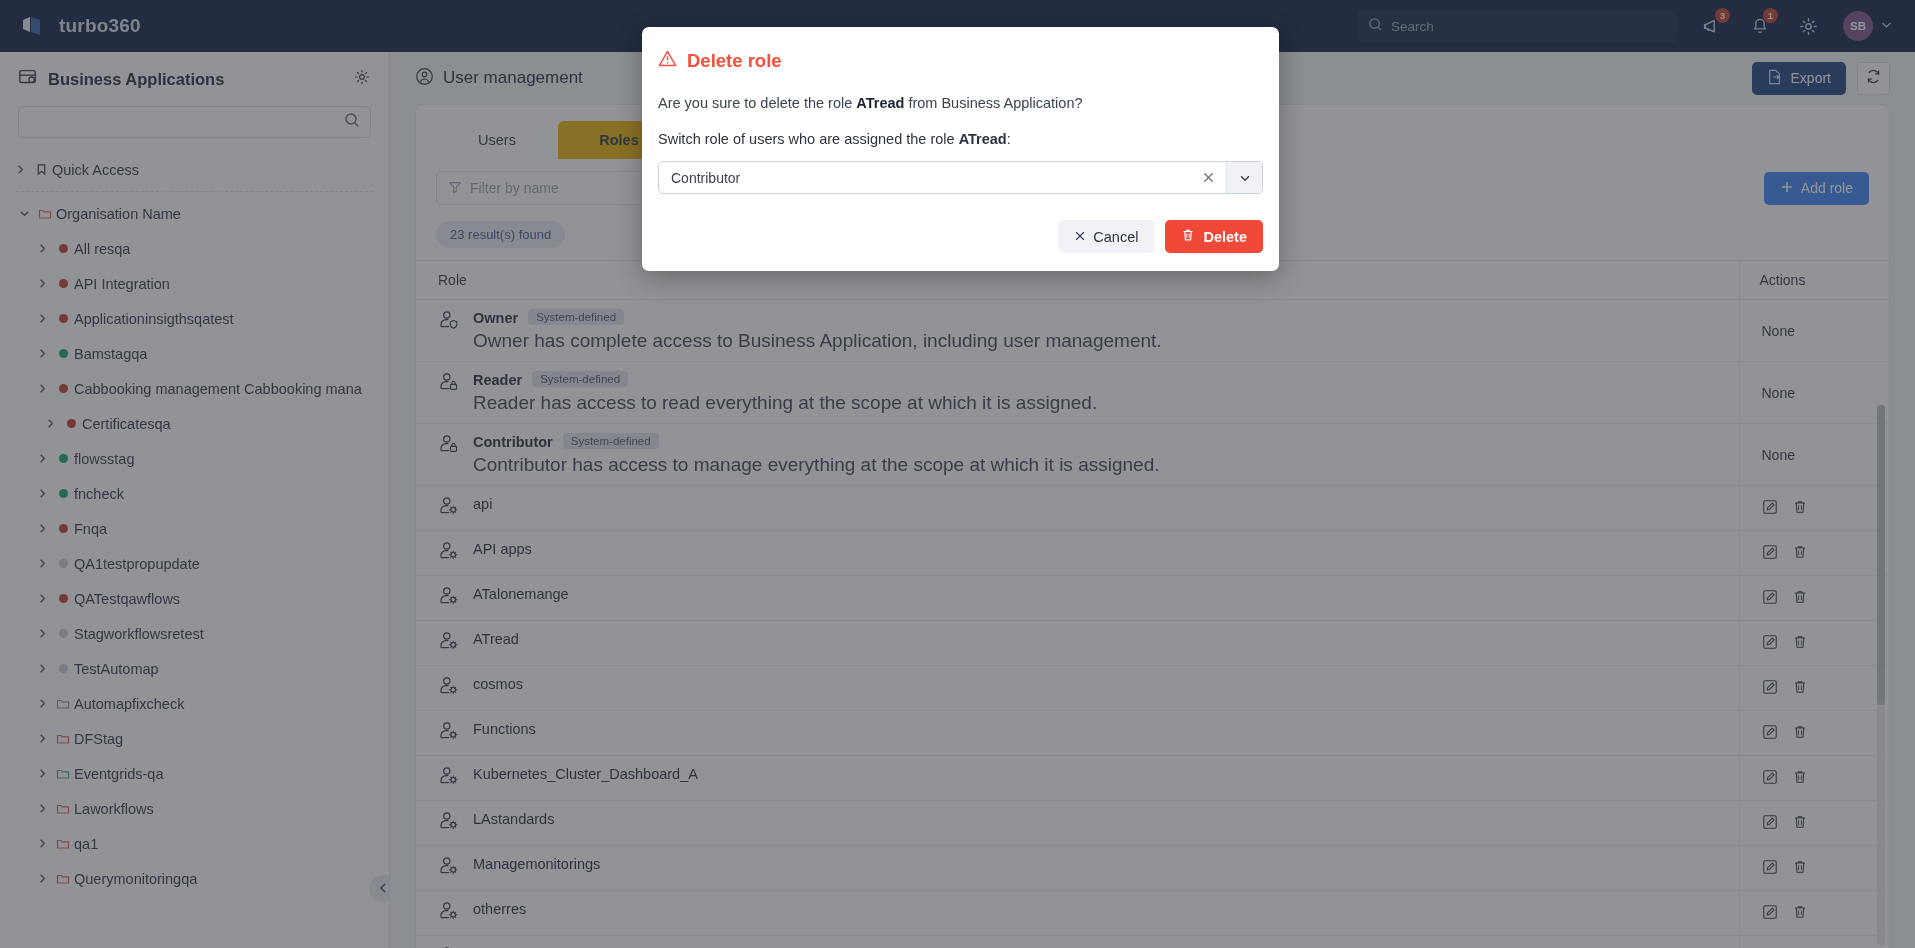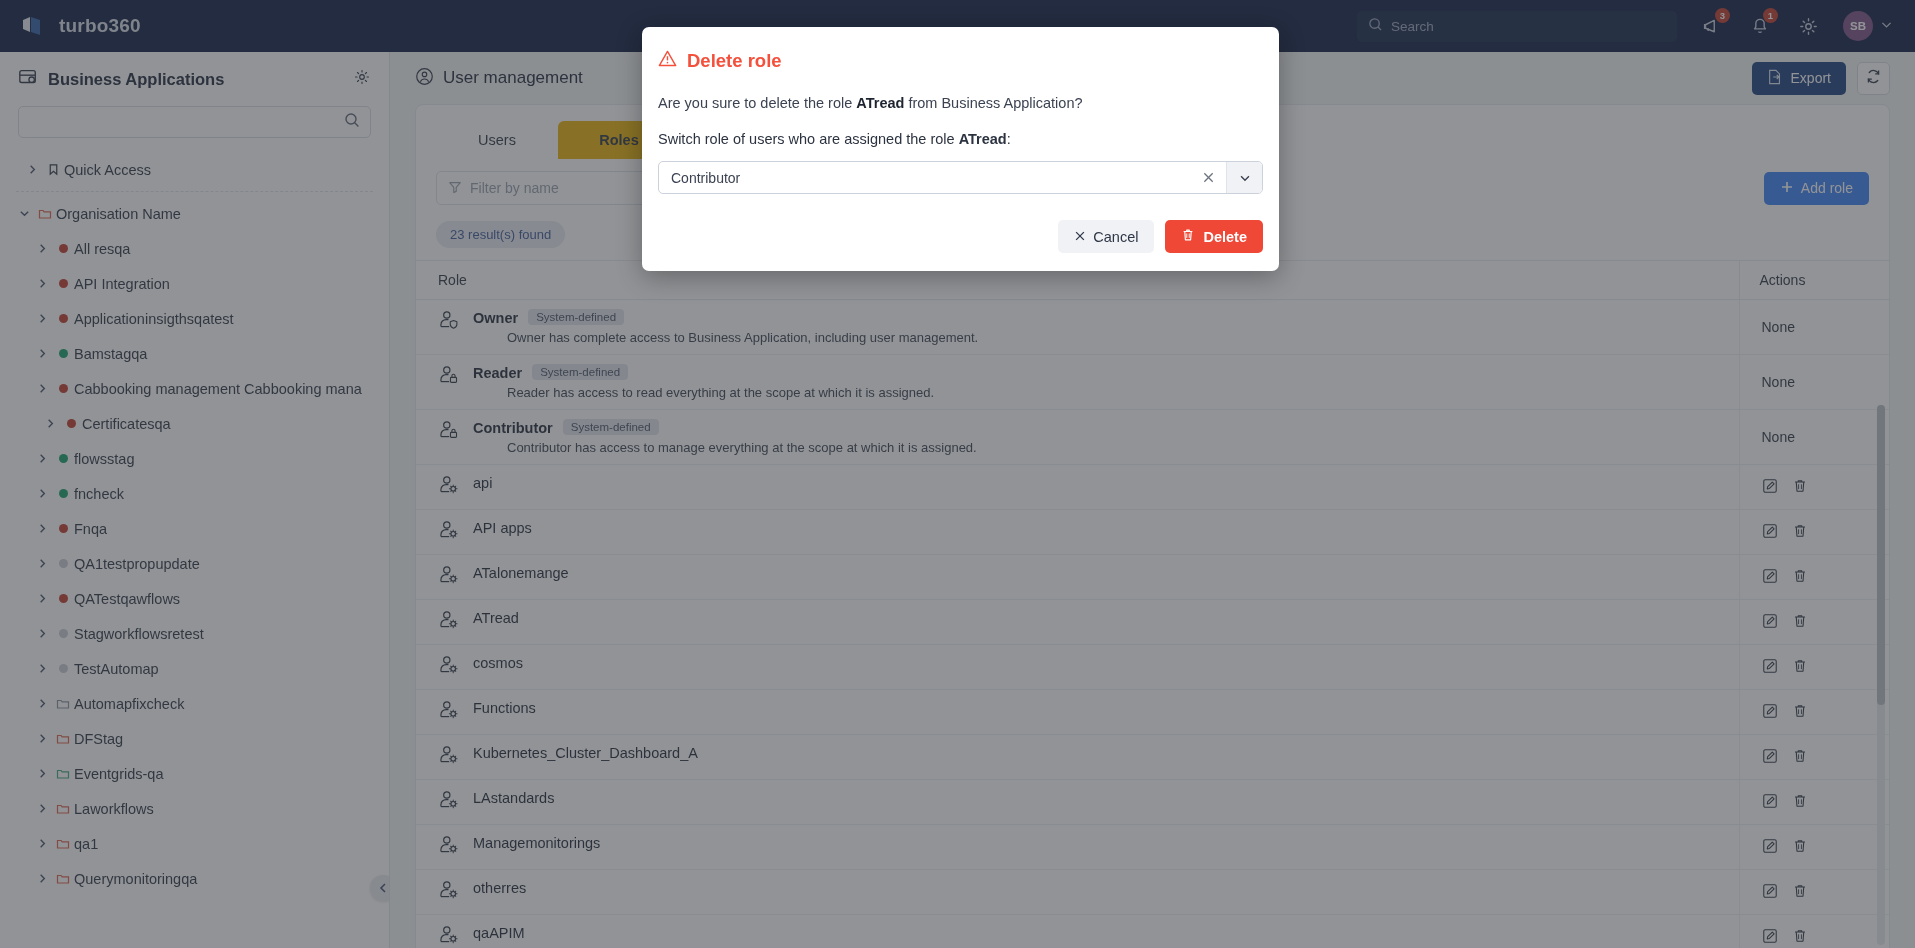--- a/index.html
+++ b/index.html
@@ -109,21 +109,21 @@
   table.roles th.actions-col { width:150px; border-left:1px solid #e8eaef; padding-left:20px; }
   table.roles td { border-bottom:1px solid #eef0f3; padding:9px 0 9px 22px; vertical-align:middle; }
   td.actions-cell { border-left:1px solid #eef0f3; padding-left:20px; font-size:14px; color:#2e3646; }
   .rolecell { display:flex; align-items:flex-start; gap:13px; }
   .role-name { font-size:14.5px; color:#1f2737; font-weight:600; }
   .role-name.plain { font-weight:400; }
   .sysbadge {
     display:inline-block; background:#e3e7ee; color:#4a5costs; color:#475366;
     font-size:11.5px; padding:2px 8px; border-radius:4px; margin-left:10px; vertical-align:2px;
   }
-  .role-desc { font-size:13px; color:#3a4252; margin-top:3px;margin-left:34px; }
+  .role-desc { font-size:19px; color:#3a4252; margin-top:3px; }
   .act-icons { display:flex; gap:14px; align-items:center; }
   .act-icons span { cursor:pointer; }
   .scrollbar {
     position:absolute; right:4px; top:300px; width:8px; height:540px;
     background:#e9ebef; border-radius:4px;
   }
   .scrollthumb { position:absolute; top:0; left:0; width:8px; height:300px; background:#b9bec8; border-radius:4px; }
 
   
   .overlay { position:absolute; inset:0; background:rgba(55,58,64,.55); z-index:10; }
@@ -234,21 +234,21 @@
       <span></span>
       <span class="sicon">
         <svg width="16" height="16" viewBox="0 0 16 16">
             <circle cx="7" cy="7" r="5" fill="none" stroke="#5d6577" stroke-width="1.4"></circle>
             <line x1="10.7" y1="10.7" x2="14.4" y2="14.4" stroke="#5d6577" stroke-width="1.4"></line>
           </svg>
       </span>
     </div>
 
     <div class="tree">
-      <div class="tnode" style="padding-left:22px">
+      <div class="tnode" style="padding-left:10px">
         <span class="chev">
           <svg width="11" height="11" viewBox="0 0 12 12">
               <polyline points="4,2 8,6 4,10" fill="none" stroke="#44506a" stroke-width="1.5"></polyline>
             </svg>
         </span>
         <span class="tico">
           <svg width="13" height="13" viewBox="0 0 14 14">
               <path d="M3.5 2h7v10l-3.5-3-3.5 3z" fill="none" stroke="#2e3646" stroke-width="1.3"></path>
             </svg>
         </span>

